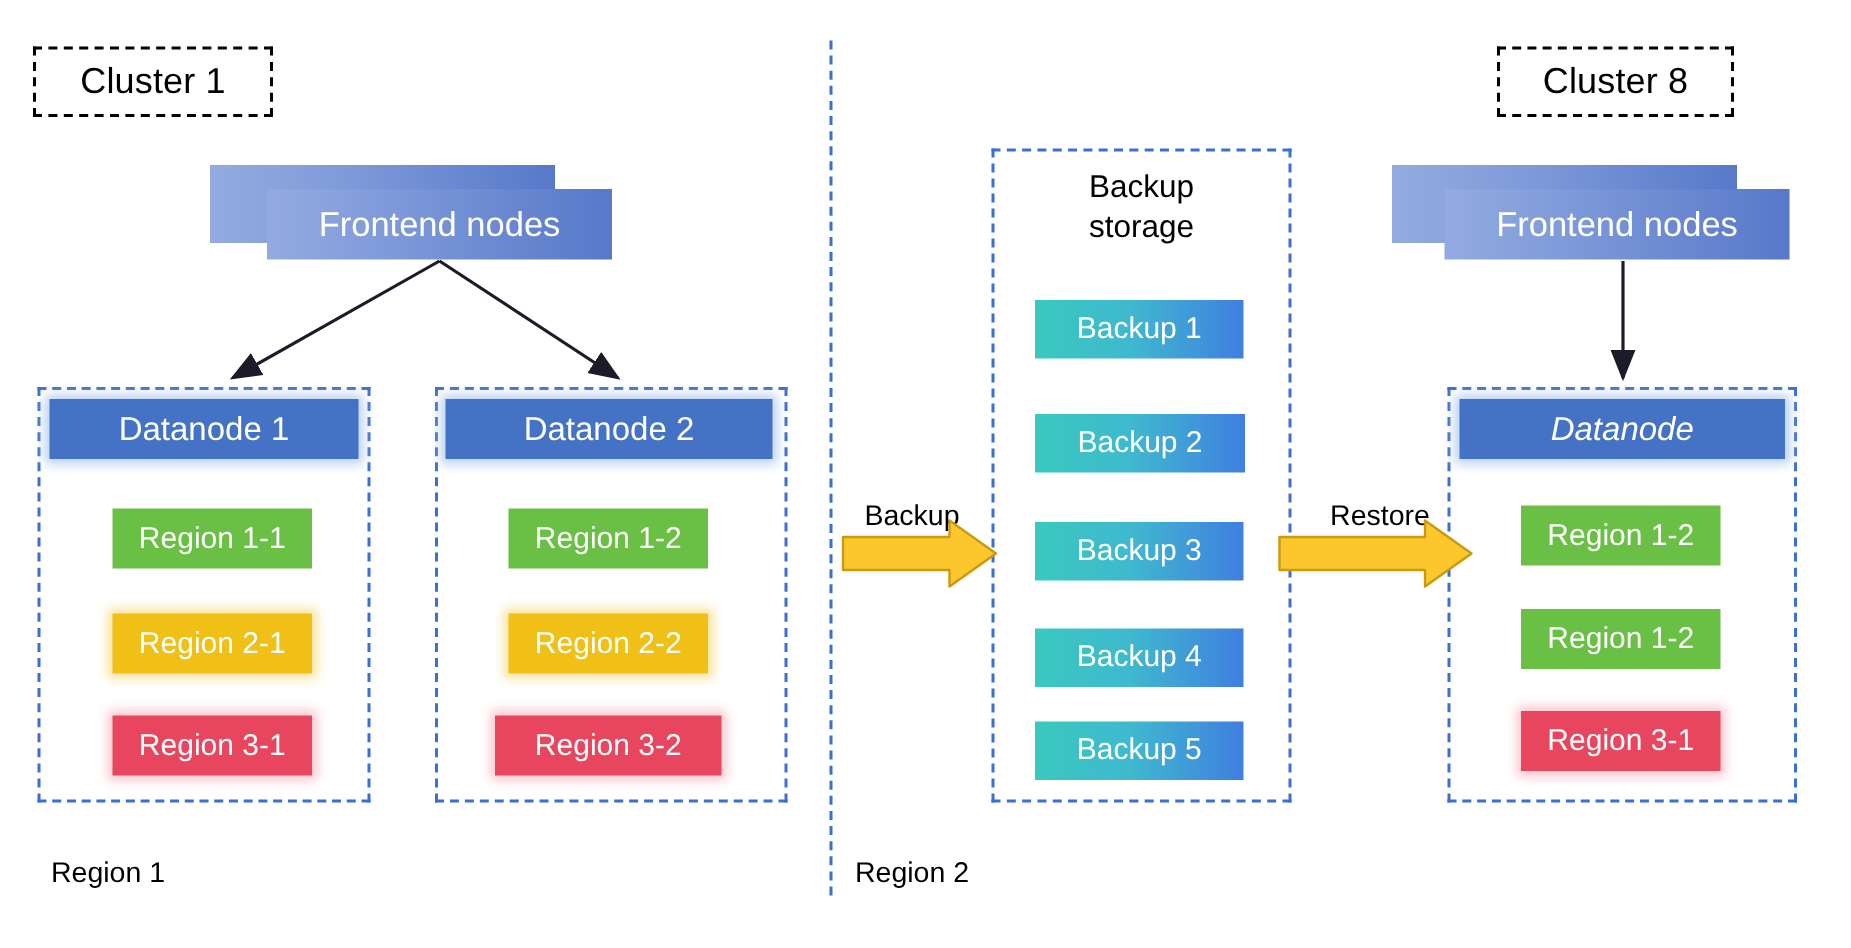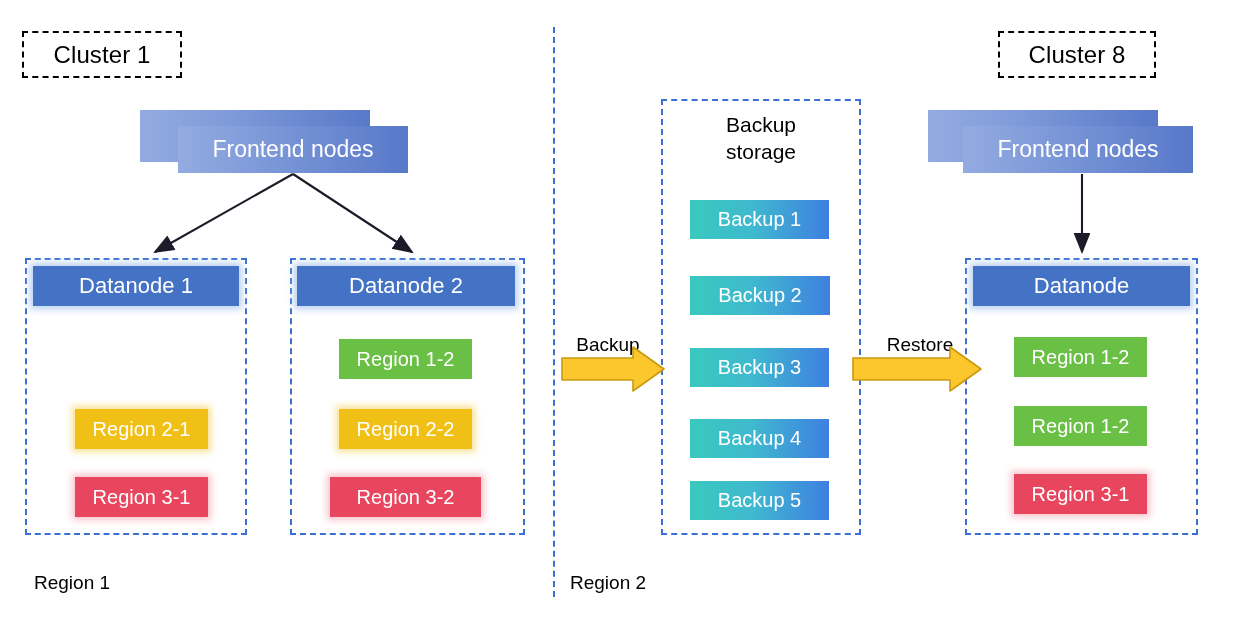--- a/index.html
+++ b/index.html
@@ -142,20 +142,23 @@
 
   <div class="abs fe-back" style="left:140px; top:110px; width:230px; height:52px;"></div>
   <div class="abs fe-front" style="left:178px; top:126px; width:230px; height:47px;">
     <span>Frontend nodes</span>
   </div>
 
   <div class="abs group-box" style="left:25px; top:258px; width:222px; height:277px;"></div>
   <div class="abs datanode-bar" style="left:33px; top:266px; width:206px; height:40px;">
     <span>Datanode 1</span>
   </div>
+  <div class="abs region green" style="left:75px; top:339px; width:133px; height:40px;">
+    <span>Region 1-1</span>
+  </div>
   <div class="abs region yellow" style="left:75px; top:409px; width:133px; height:40px;">
     <span>Region 2-1</span>
   </div>
   <div class="abs region red" style="left:75px; top:477px; width:133px; height:40px;">
     <span>Region 3-1</span>
   </div>
 
   <div class="abs group-box" style="left:290px; top:258px; width:235px; height:277px;"></div>
   <div class="abs datanode-bar" style="left:297px; top:266px; width:218px; height:40px;">
     <span>Datanode 2</span>
@@ -189,21 +192,21 @@
   <div class="abs backup-bar" style="left:690px; top:481px; width:139px; height:39px;">
     <span>Backup 5</span>
   </div>
 
   <div class="abs fe-back" style="left:928px; top:110px; width:230px; height:52px;"></div>
   <div class="abs fe-front" style="left:963px; top:126px; width:230px; height:47px;">
     <span>Frontend nodes</span>
   </div>
 
   <div class="abs group-box" style="left:965px; top:258px; width:233px; height:277px;"></div>
-  <div class="abs datanode-bar" style="left:973px; top:266px; width:217px; height:40px;">
+  <div class="abs datanode-bar" style="left:973px; top:266px; width:217px; height:40px;font-style:italic;">
     <span>Datanode</span>
   </div>
   <div class="abs region green" style="left:1014px; top:337px; width:133px; height:40px;">
     <span>Region 1-2</span>
   </div>
   <div class="abs region green" style="left:1014px; top:406px; width:133px; height:40px;">
     <span>Region 1-2</span>
   </div>
   <div class="abs region red" style="left:1014px; top:474px; width:133px; height:40px;">
     <span>Region 3-1</span>

